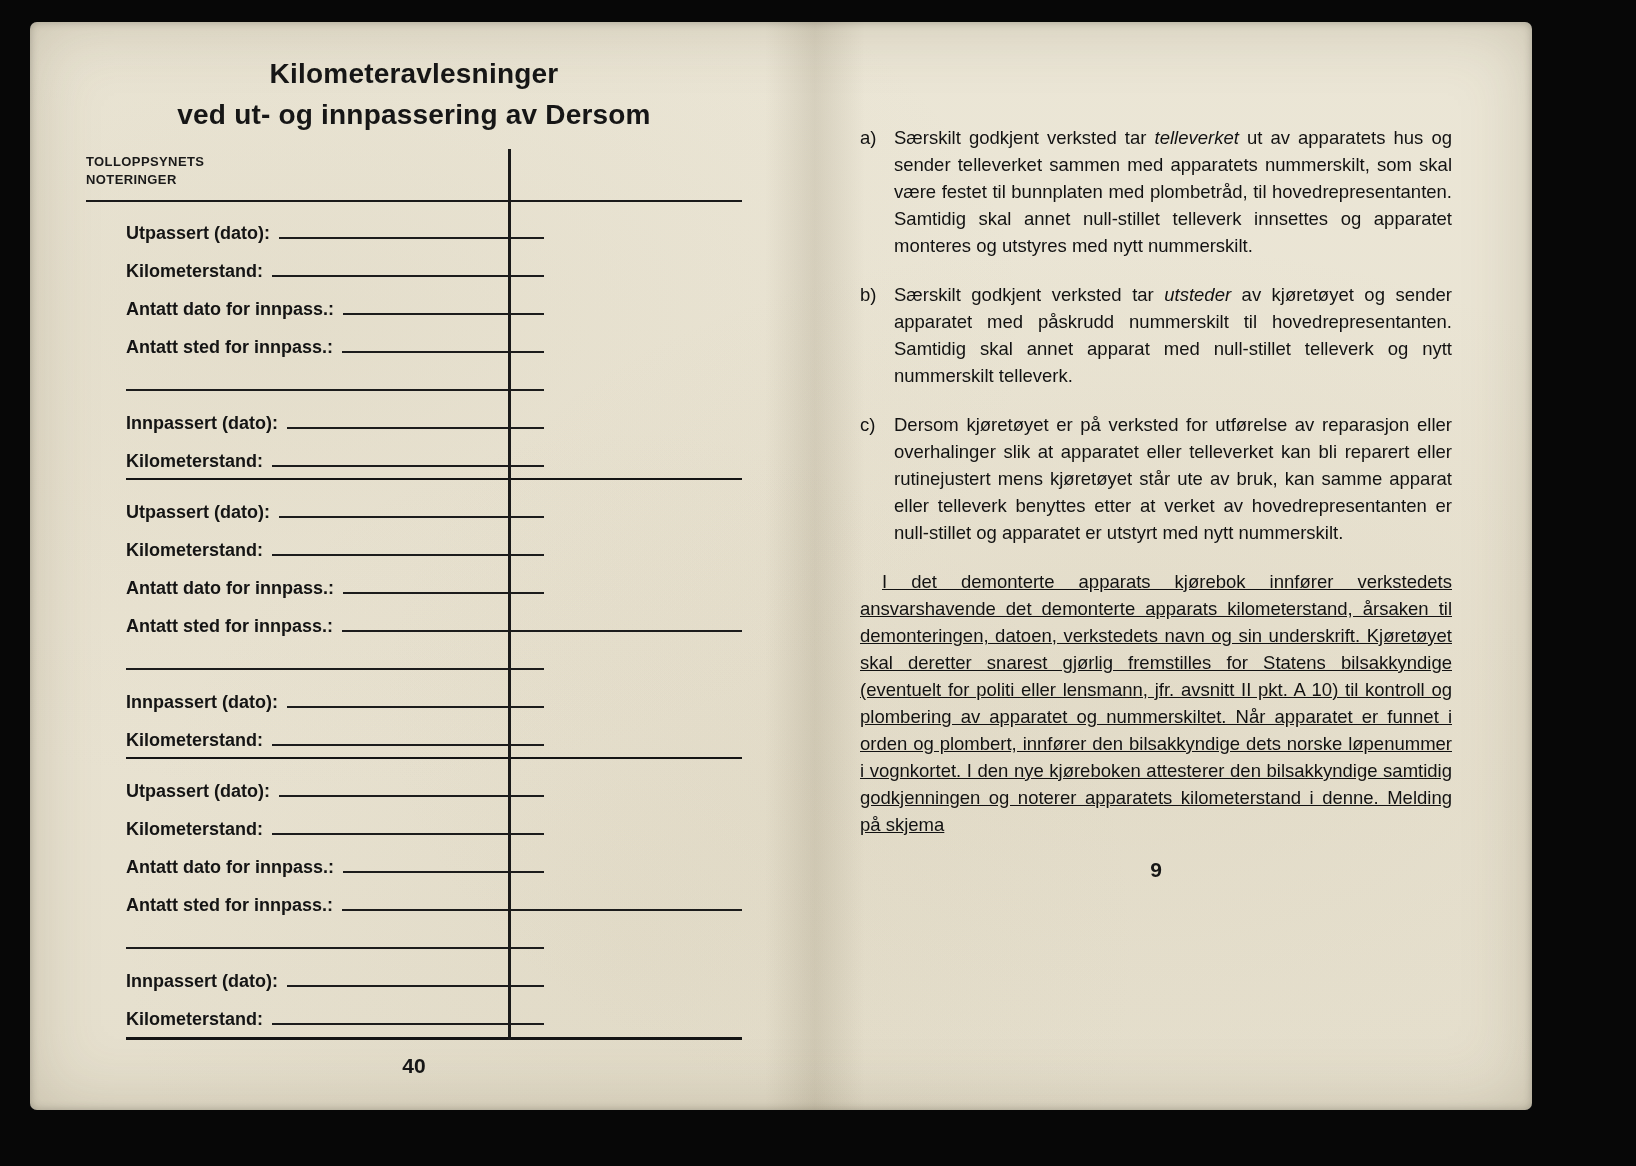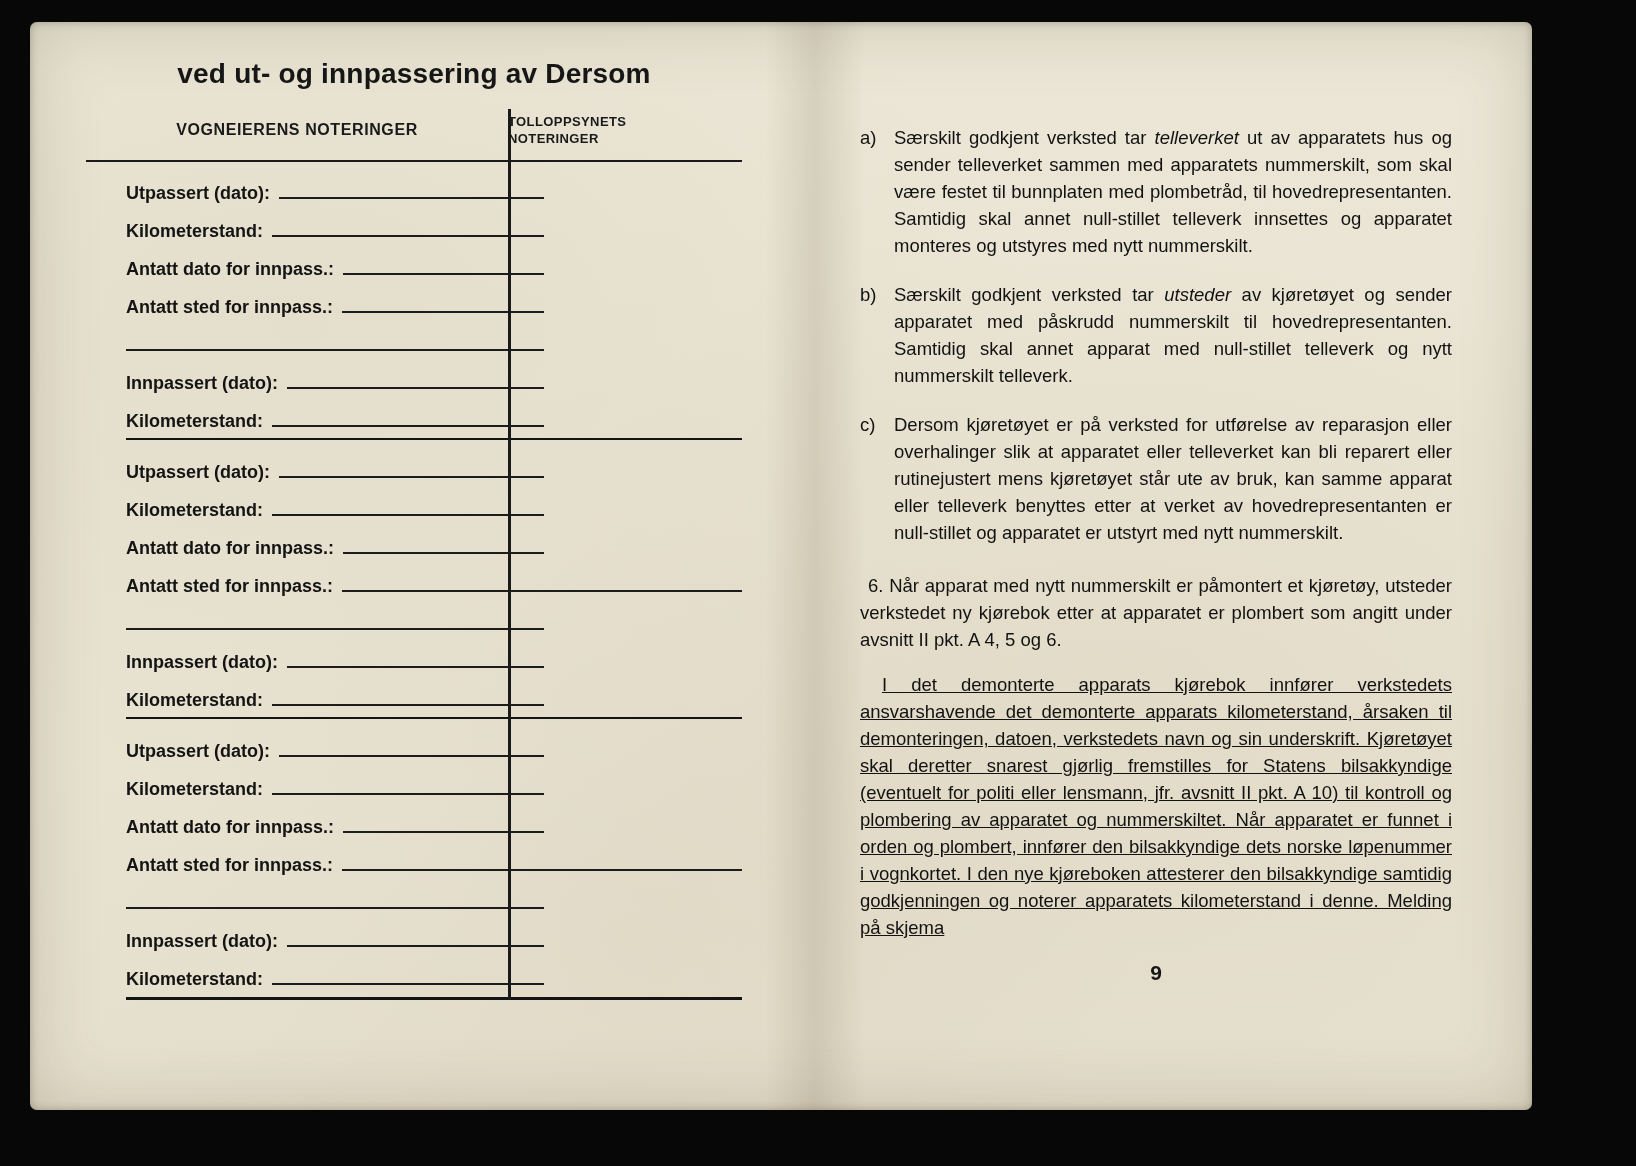--- a/index.html
+++ b/index.html
@@ -57,28 +57,28 @@
   .rp .pagenum{margin-top:18px;}
 </style>
 </head>
 <body>
 
 <div class="paper">
   <div class="gutter"></div>
 
   <div class="lp">
     <div class="lp-title">
+      <div>Kilometeravlesninger</div>
       <div>ved ut- og innpassering av Dersom</div>
     </div>
 
     <div class="lp-form">
       <div class="vline"></div>
 
       <div class="headrow">
-        <div class="head-left">VOGNEIERENS NOTERINGER</div>
         <div class="head-right">
           <div>TOLLOPPSYNETS</div>
           <div>NOTERINGER</div>
         </div>
       </div>
 
       <div class="rows">
 
         <div class="block">
           <div class="frow">
@@ -168,38 +168,38 @@
           </div>
           <div class="frow">
             <span class="lbl">Kilometerstand:</span>
             <span class="fill"></span>
           </div>
         </div>
         <div class="brule final"></div>
       </div>
     </div>
 
+    <div class="pagenum">40</div>
   </div>
 
   <div class="rp">
 
     <div class="item">
       <div class="marker">a)</div>
       <div class="itext"><span>Særskilt godkjent verksted tar </span><span class="i">telleverket</span><span> ut av apparatets hus og sender telleverket sammen med </span><span class="b">apparatets nummerskilt, som skal være festet til bunnplaten med plombetråd,</span><span> til hovedrepresentanten. Samtidig skal annet </span><span class="b">null-stillet</span><span> telleverk innsettes og apparatet monteres og utstyres med </span><span class="b">nytt</span><span> nummerskilt.</span></div>
     </div>
 
     <div class="item">
       <div class="marker">b)</div>
       <div class="itext"><span>Særskilt godkjent verksted tar </span><span class="i">utsteder</span><span> av kjøretøyet og sender apparatet med </span><span class="b">påskrudd nummerskilt</span><span> til hovedrepresentanten. Samtidig skal annet apparat med </span><span class="b">null-stillet</span><span> telleverk og </span><span class="b">nytt</span><span> nummerskilt telleverk.</span></div>
     </div>
 
     <div class="item">
       <div class="marker">c)</div>
       <div class="itext"><span>Dersom kjøretøyet er på verksted for utførelse av reparasjon eller overhalinger slik at apparatet eller telleverket kan bli reparert eller rutinejustert mens kjøretøyet står ute av bruk, kan samme apparat eller telleverk benyttes etter at verket av hovedrepresentanten er </span><span class="b">null-stillet</span><span> og apparatet er utstyrt med </span><span class="b">nytt</span><span> nummerskilt.</span></div>
     </div>
 
-    <div class="para p6"><span>6.  Når apparat med nytt nummerskilt er påmontert et kjøretøy, utsteder verkstedet </span><span class="b">ny</span><span> kjørebok etter at apparatet er plombert som angitt under avsnitt II pkt. A 4, 5 og 6.</span></div>
 
     <div class="para pf"><span>I det demonterte apparats kjørebok innfører verkstedets ansvarshavende det demonterte apparats kilometerstand, årsaken til demonteringen, datoen, verkstedets navn og sin underskrift. Kjøretøyet skal deretter snarest gjørlig fremstilles for Statens bilsakkyndige (eventuelt for politi eller lensmann, jfr. avsnitt II pkt. A 10) til kontroll og plombering av apparatet og nummerskiltet. Når apparatet er funnet i orden og plombert, innfører den bilsakkyndige dets norske løpenummer i vognkortet. I den nye kjøreboken attesterer den bilsakkyndige samtidig godkjenningen og noterer apparatets kilometerstand i denne. Melding på skjema</span></div>
 
     <div class="pagenum">9</div>
   </div>
 </div>
 
 </body></html>

